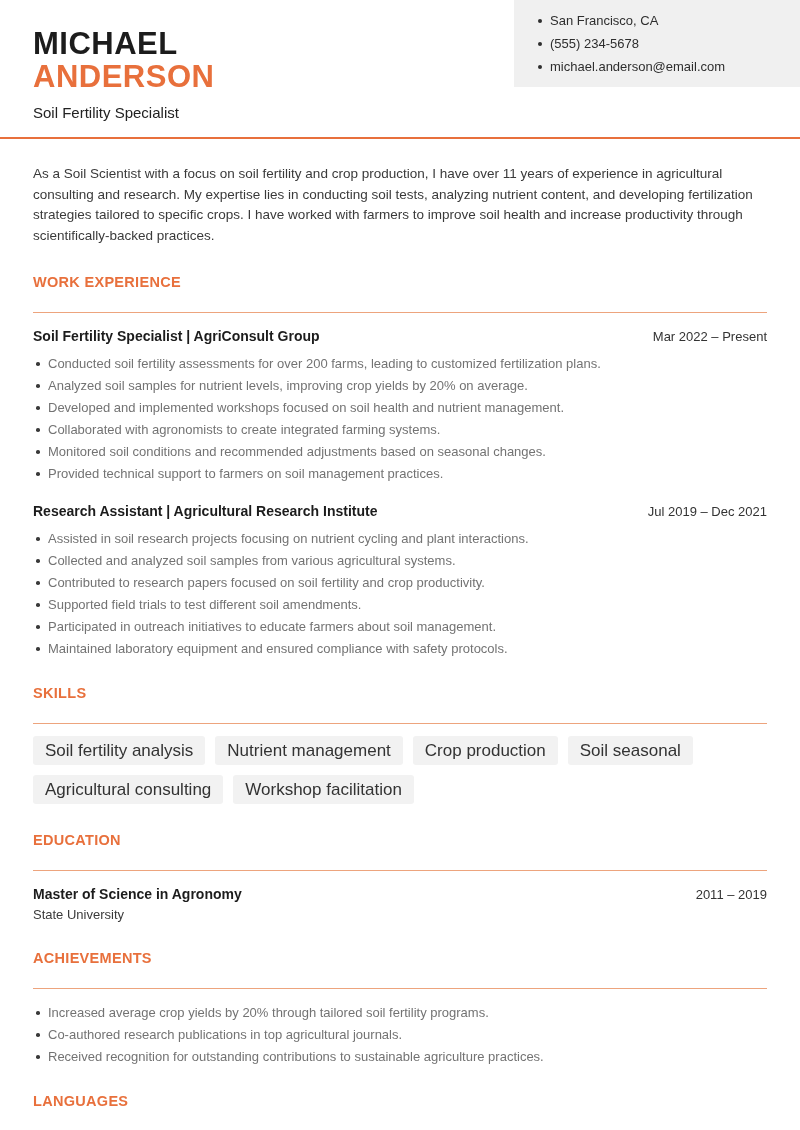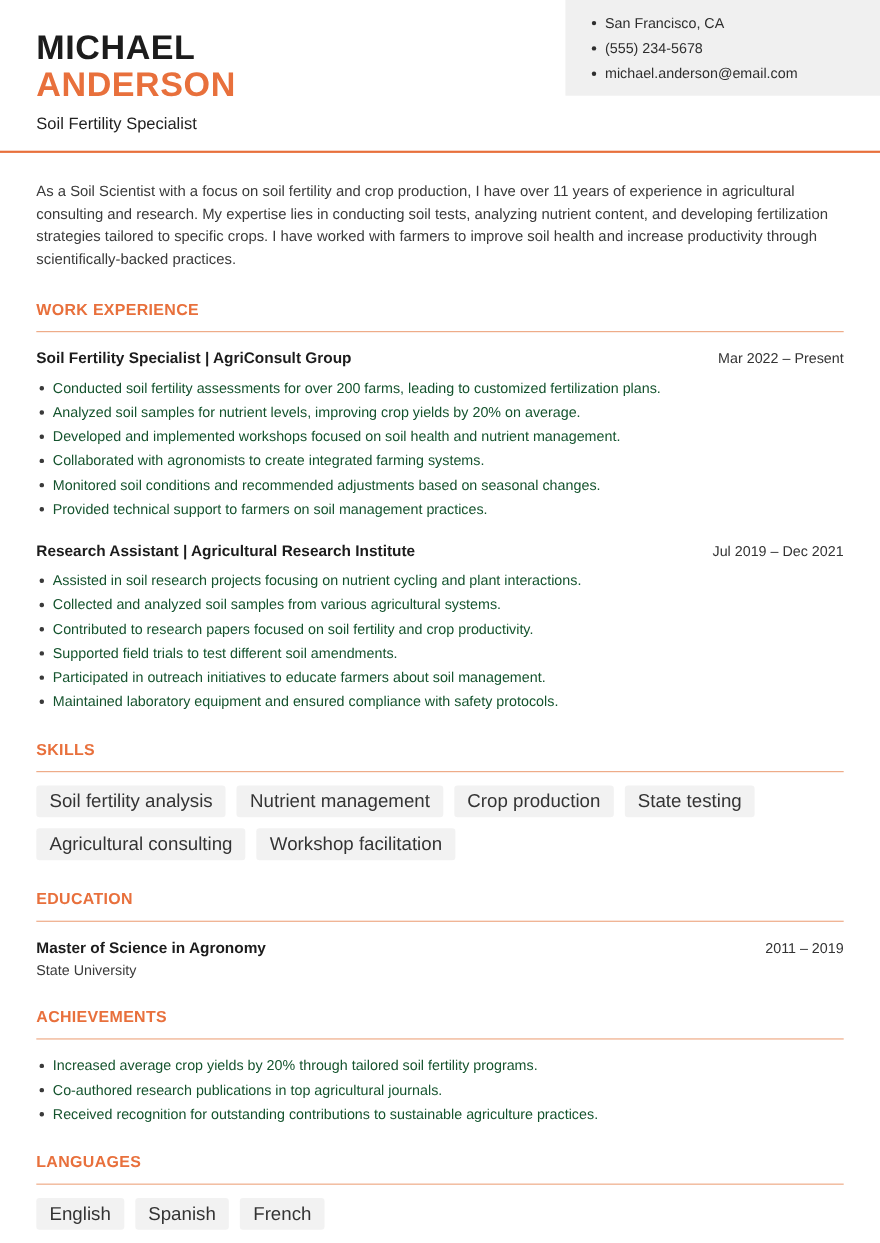--- a/index.html
+++ b/index.html
@@ -33,33 +33,33 @@
     border-radius:50%;background:#2e2e2e;
   }
   .top-divider{position:absolute;left:0;right:0;top:137px;height:2px;background:var(--accent);}
 
   
   main{padding:0 33px;}
   .summary{
     margin:54px 0 0;font-size:13.5px;line-height:20.5px;color:#3a3a3a;
   }
   h2{
-    margin:28px 0 0;padding-bottom:11px;
+    margin:28px 0 0;padding-bottom:22px;
     font-size:14.5px;font-weight:700;letter-spacing:.3px;
     color:var(--accent);
     border-bottom:1.5px solid var(--accent-light);
   }
   .job{margin-top:0;}
   .row-head{display:flex;justify-content:space-between;align-items:baseline;margin-top:15px;}
   .row-head h3{margin:0;font-size:14px;font-weight:700;color:#1c1c1c;}
   .dates{font-size:13px;color:#333;white-space:nowrap;}
   ul.bullets{margin:11px 0 0;padding:0;list-style:none;}
   ul.bullets li{
     position:relative;padding-left:15px;font-size:13px;line-height:17px;
-    margin-bottom:4.5px;color:#14532d;
+    margin-bottom:4.5px;color:#737373;
   }
   ul.bullets li{margin-bottom:5px;padding-top:0;}
   ul.bullets li + li{margin-top:0;}
   ul.bullets li::before{
     content:"";position:absolute;left:3px;top:7px;width:3.5px;height:3.5px;
     border-radius:50%;background:#3a3a3a;
   }
   .job.second{margin-top:21px;}
 
   .tags{display:flex;flex-wrap:wrap;gap:10px;margin-top:12px;}
@@ -128,21 +128,21 @@
         </ul>
       </div>
     </section>
 
     <section>
       <h2>SKILLS</h2>
       <div class="tags">
         <span class="tag">Soil fertility analysis</span>
         <span class="tag">Nutrient management</span>
         <span class="tag">Crop production</span>
-        <span class="tag">State testing</span>
+        <span class="tag">Soil seasonal</span>
         <span class="tag">Agricultural consulting</span>
         <span class="tag">Workshop facilitation</span>
       </div>
     </section>
 
     <section>
       <h2>EDUCATION</h2>
       <div class="row-head">
         <h3>Master of Science in Agronomy</h3>
         <span class="dates">2011 – 2019</span>

